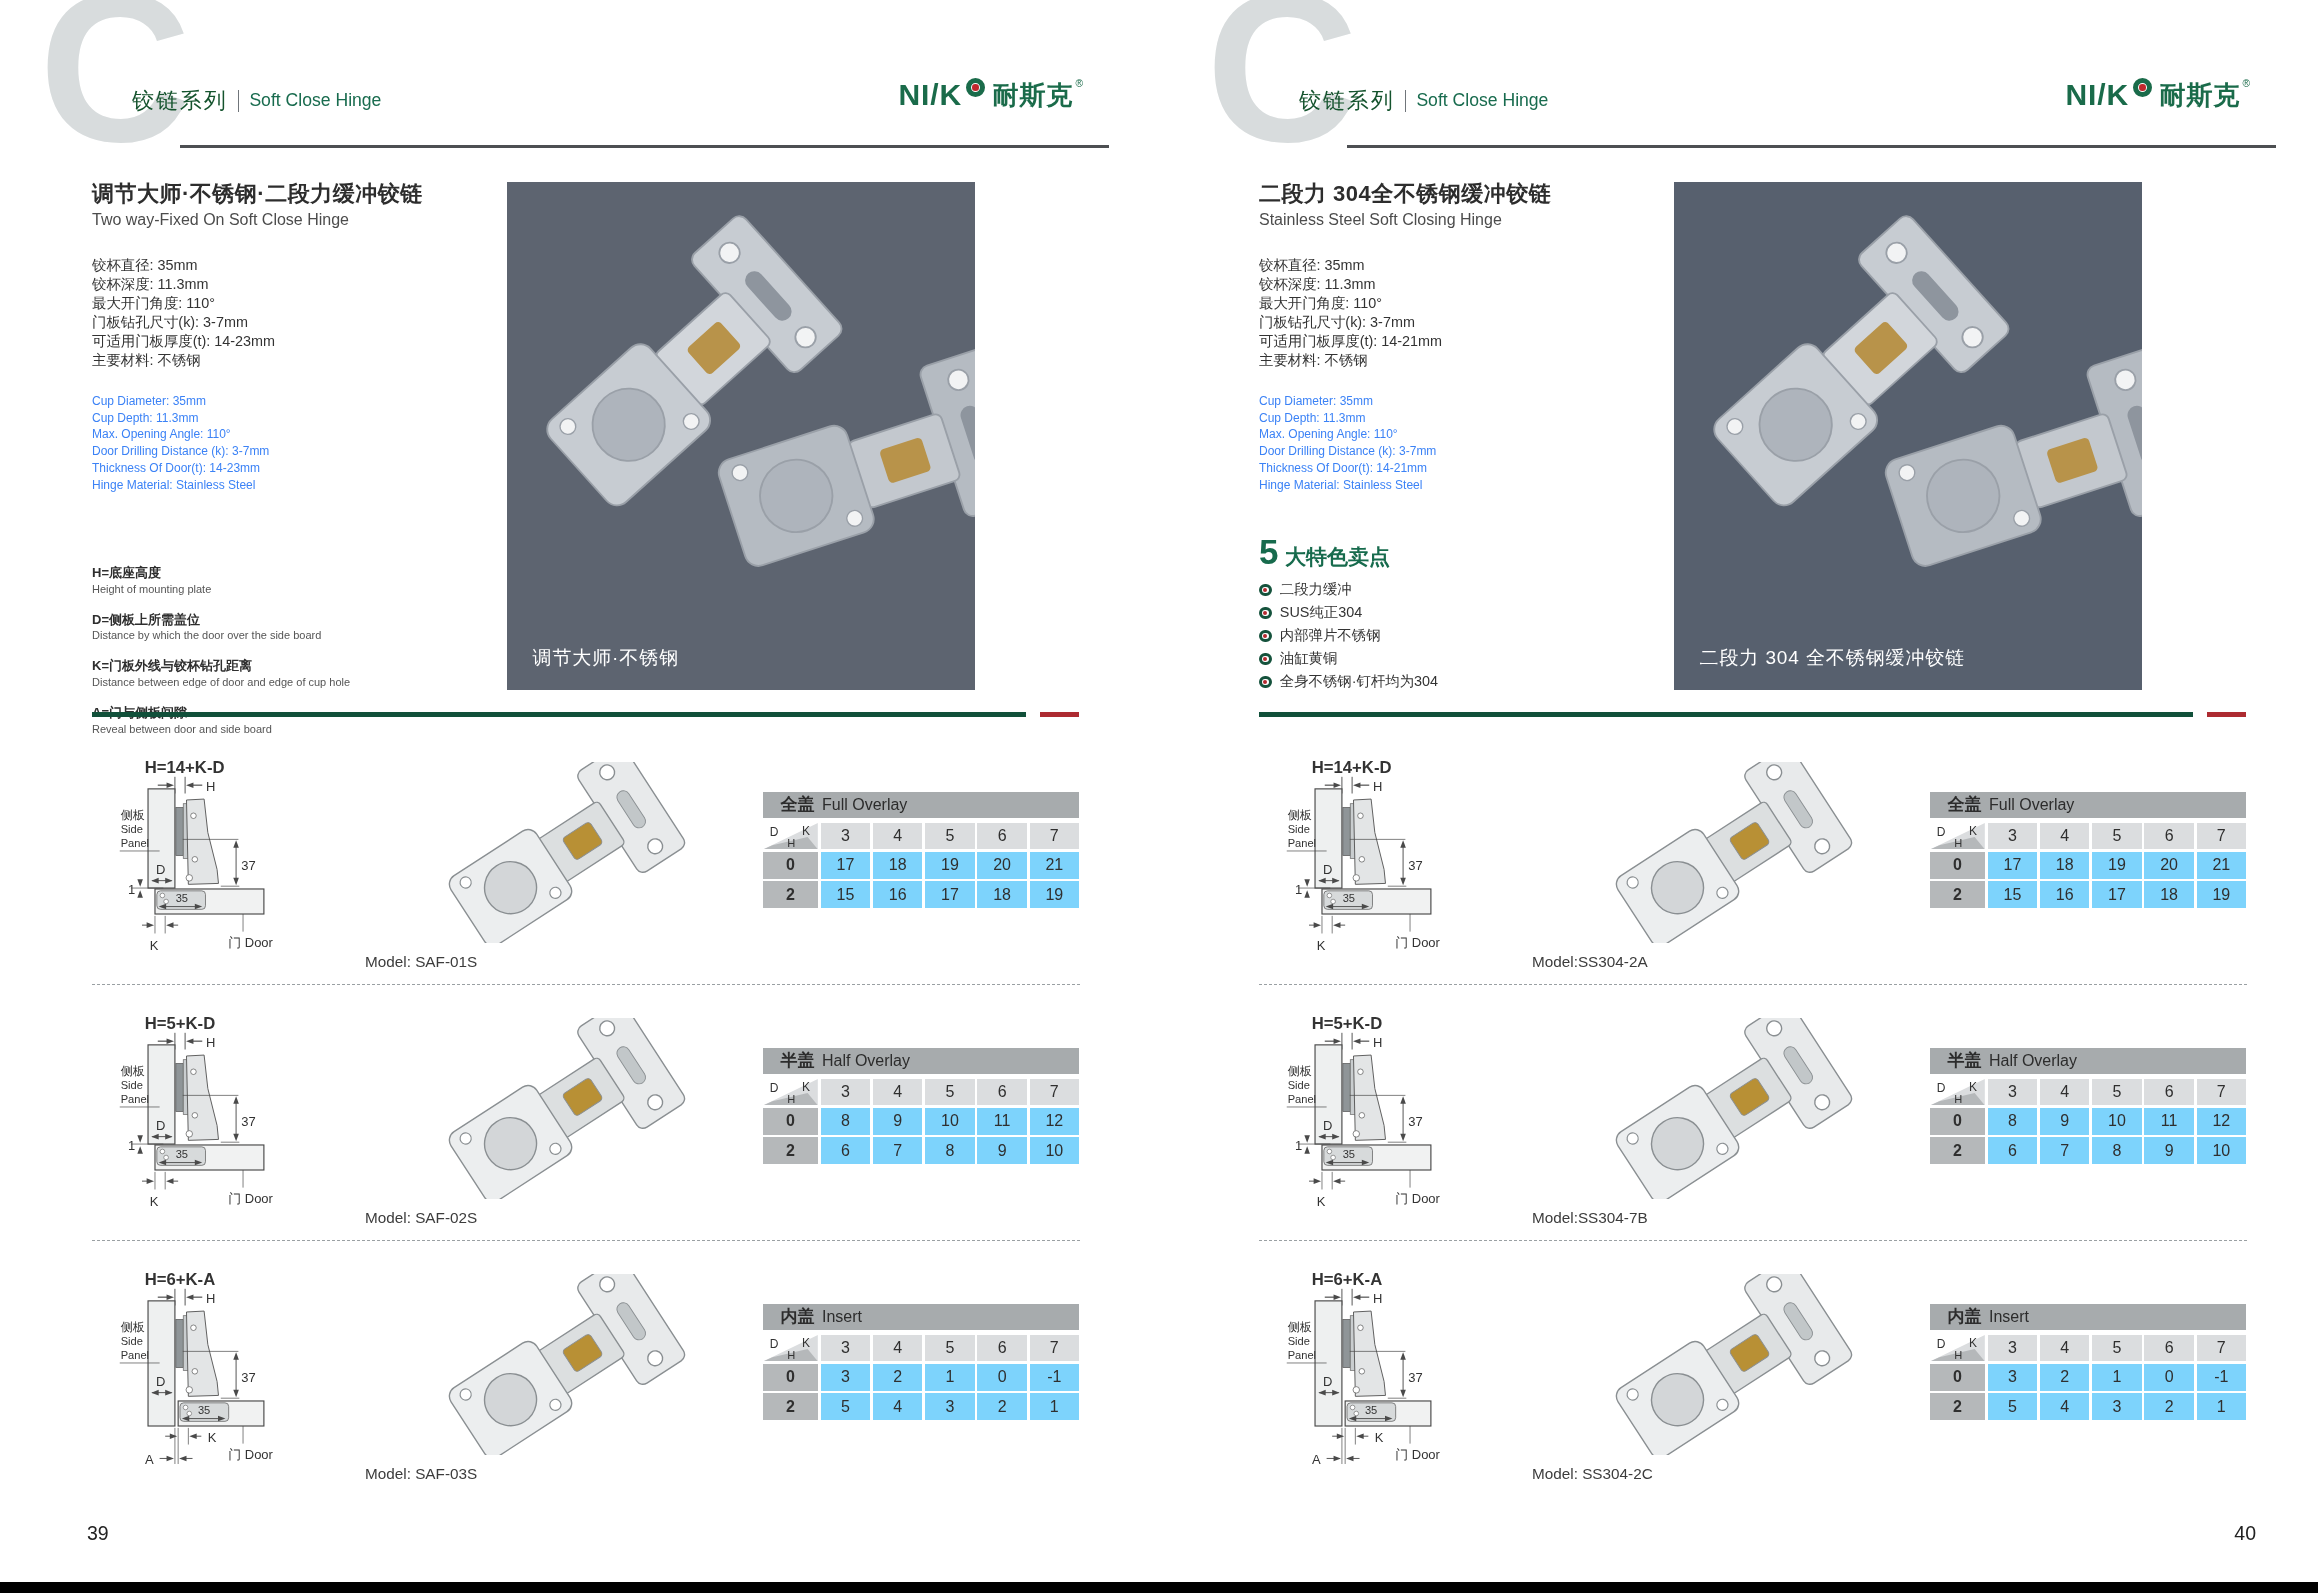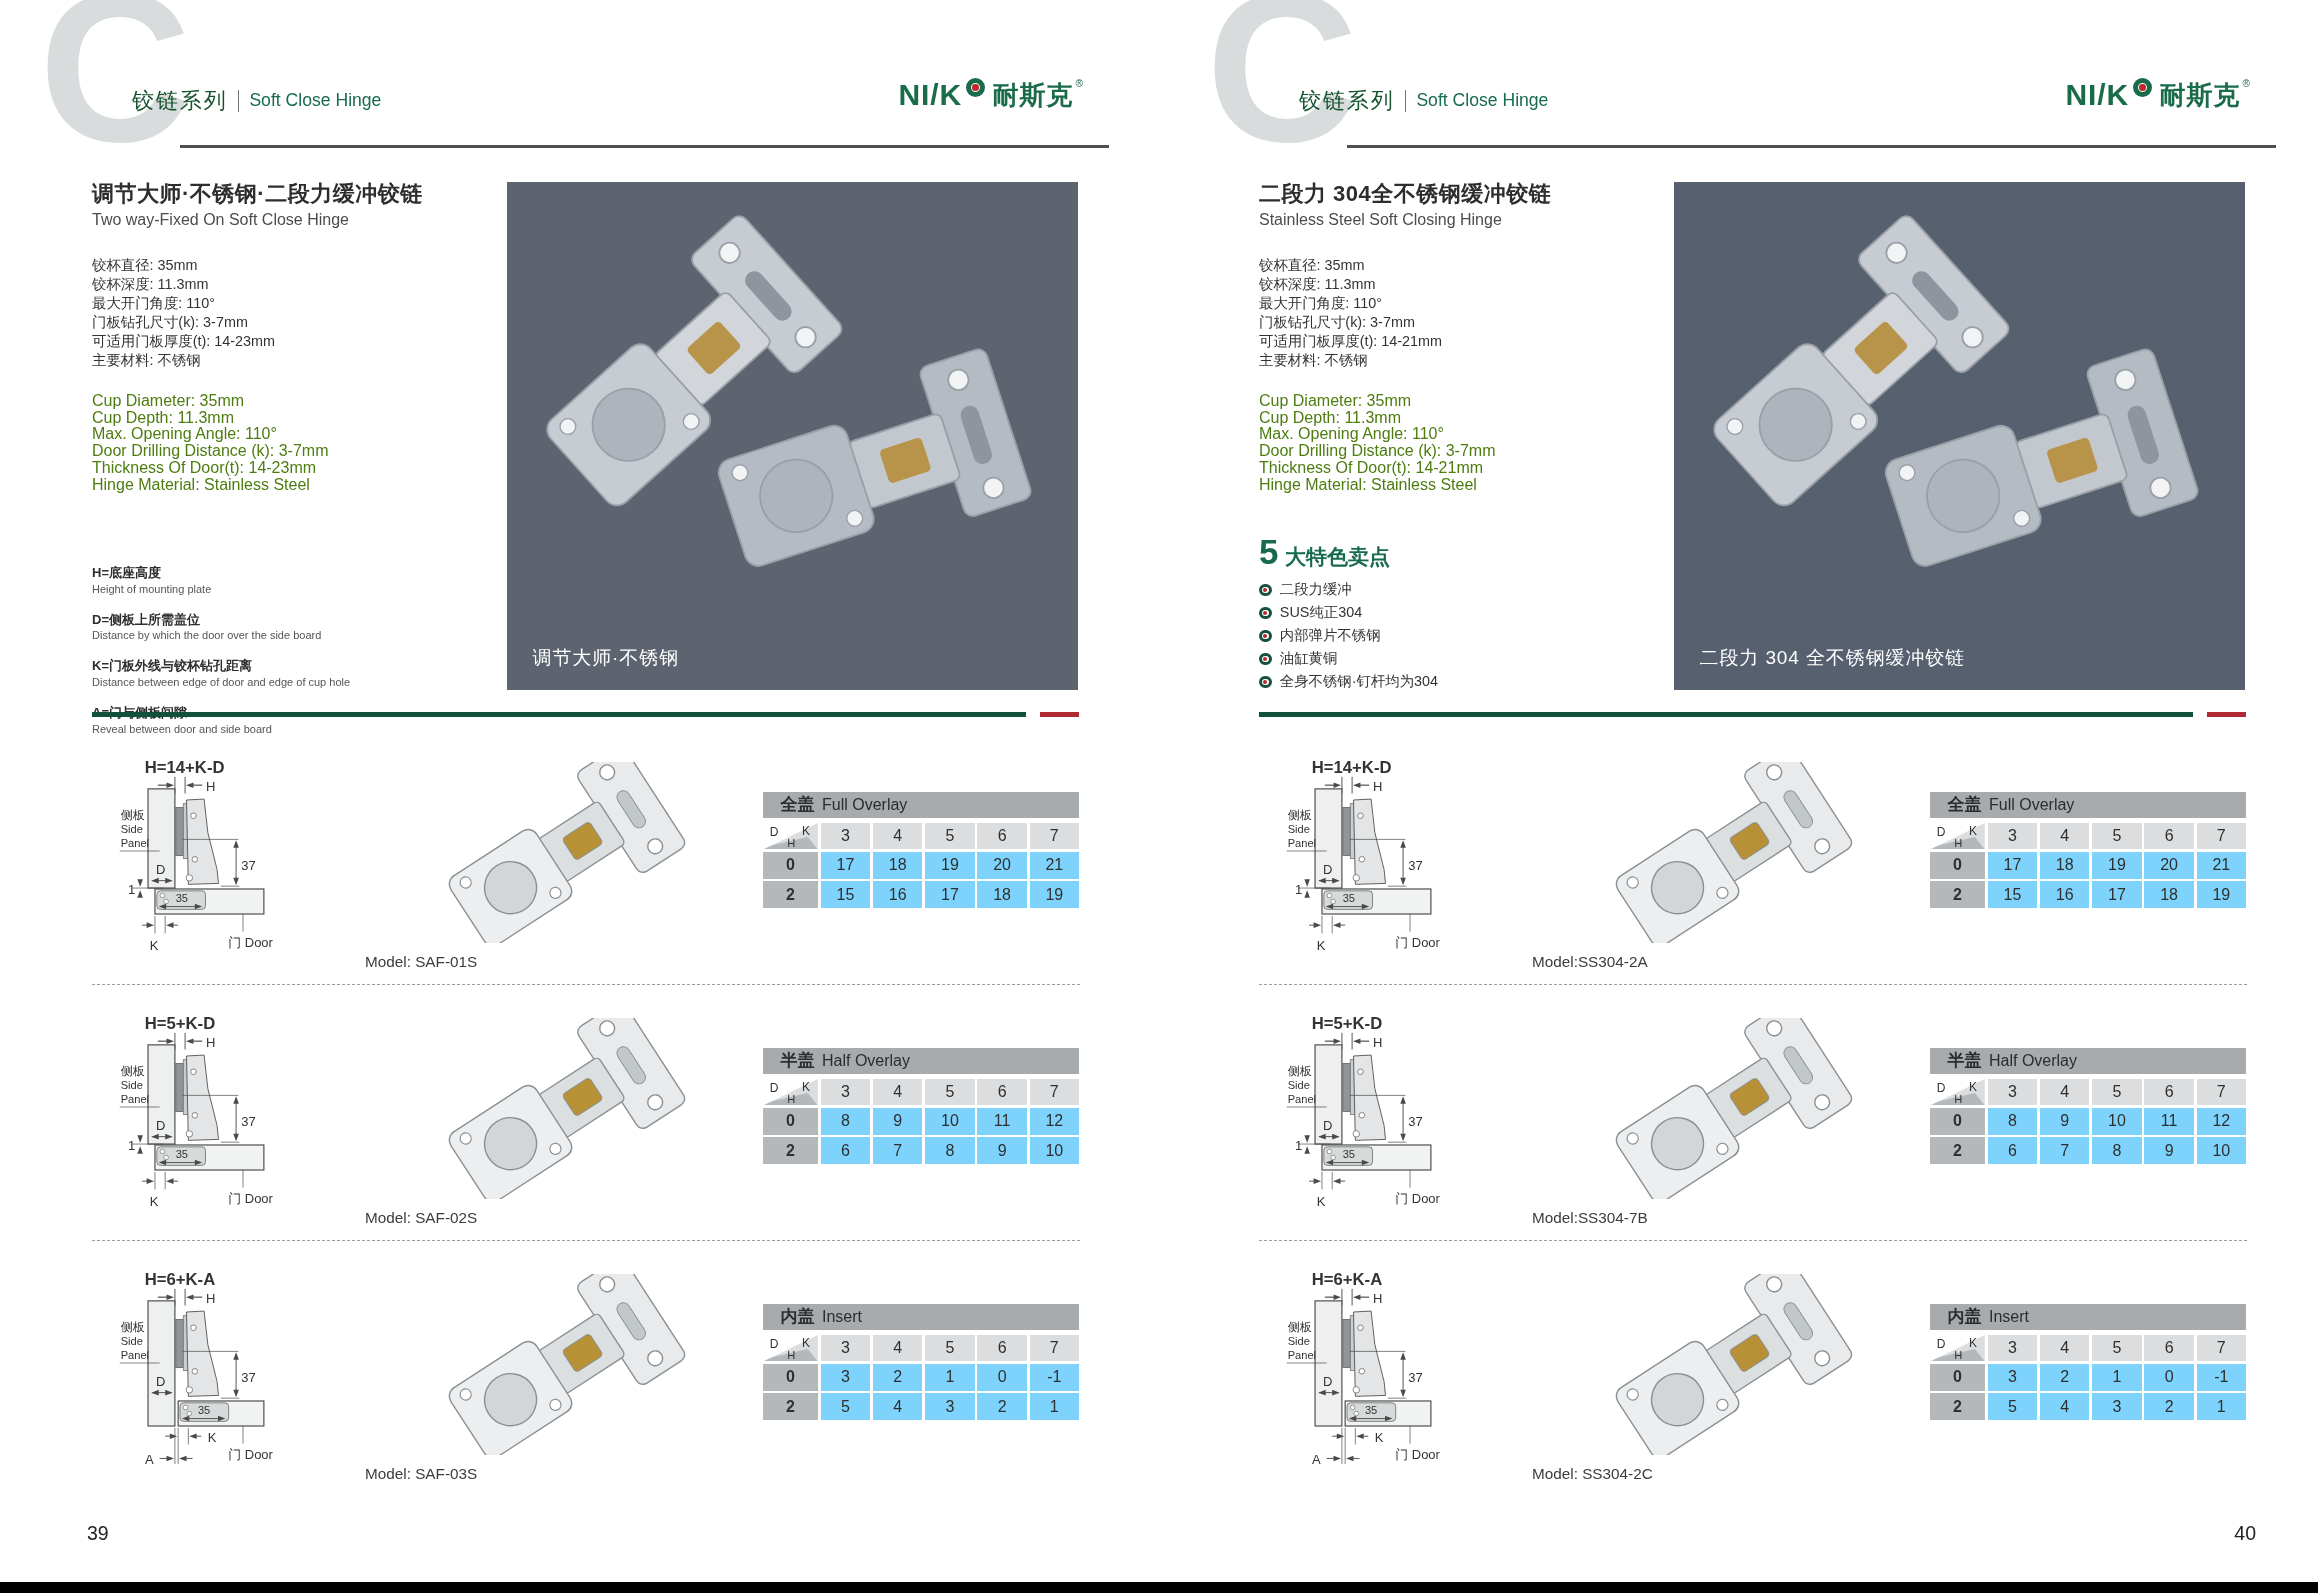--- a/index.html
+++ b/index.html
@@ -15,32 +15,32 @@
   .header-rule{position:absolute;left:180px;top:145px;width:929px;height:2.8px;background:#4d4f52;}
   .brand-logo{position:absolute;top:78px;right:83px;display:flex;align-items:flex-start;color:#1a6b4a;}
   .logo-latin{font-size:30px;font-weight:800;letter-spacing:0.9px;}
   .logo-target{width:9.3px;height:9.3px;border:5.1px solid #1a6b4a;border-radius:50%;position:relative;margin:0 3.7px;}
   .logo-target::after{content:"";position:absolute;left:1.4px;top:1.4px;width:6.5px;height:6.5px;border-radius:50%;background:#c1272d;}
   .logo-cn{font-size:26px;font-weight:bold;margin-left:3.7px;letter-spacing:0.9px;}
   .logo-reg{font-size:10.2px;align-self:flex-start;margin-left:2.3px;}
   .title-cn{position:absolute;left:92px;top:179px;font-size:22px;font-weight:bold;color:#2d2d2d;letter-spacing:0.5px;margin:0;}
   .title-en{position:absolute;left:92px;top:211px;font-size:16px;font-weight:normal;color:#4c4c4c;margin:0;text-align:right;}
   .specs-cn{position:absolute;left:92px;top:256px;font-size:14.4px;color:#333;line-height:19px;}
-  .specs-en{position:absolute;left:92px;top:393px;font-size:16px;color:#4d7c0f;line-height:16.7px;}
+  .specs-en{position:absolute;left:92px;top:393px;font-size:12px;color:#3b82f6;line-height:16.7px;}
   .legend{position:absolute;left:92px;top:549px;}
   .legend-cn{font-size:13px;color:#2e2e2e;font-weight:bold;line-height:16.7px;margin-top:16px;}
   .legend-en{font-size:11px;color:#555;line-height:14px;margin-bottom:4.2px;}
   .selling{position:absolute;left:92px;top:534px;}
   .sp-head{display:flex;align-items:baseline;gap:6.5px;margin-bottom:7.4px;}
   .sp-num{font-size:35px;font-weight:bold;color:#176b4d;line-height:1;}
   .sp-title{font-size:21px;font-weight:bold;color:#176b4d;}
   .sp-item{display:flex;align-items:center;gap:8.3px;height:23px;font-size:14.4px;color:#333;}
   .sp-icon{width:6.5px;height:6.5px;border:3.7px solid #15523c;border-radius:50%;position:relative;flex:0 0 auto;}
   .sp-icon::after{content:"";position:absolute;left:0.9px;top:0.9px;width:4.6px;height:4.6px;border-radius:50%;background:#b4282e;}
-  .photo{position:absolute;left:507px;top:182px;width:571px;height:508px;background:#5d6470;overflow:hidden;}
+  .photo{position:absolute;left:507px;top:182px;width:468px;height:508px;background:#5d6470;overflow:hidden;}
   .photo-caption{position:absolute;left:25.5px;bottom:19.5px;color:#ffffff;font-size:19px;letter-spacing:0.9px;}
   .divider{position:absolute;left:92px;top:712px;display:flex;gap:14px;}
   .divider .green{width:934px;height:5.1px;background:#11503a;}
   .divider .red{width:39px;height:5.1px;background:#ad2b31;}
   .rows{position:absolute;left:0;top:748px;width:1166px;}
   .row{position:absolute;left:0;width:1166px;height:256px;}
   .diagram{position:absolute;left:104px;top:0;}
   .thumb{position:absolute;left:408px;top:14px;}
   .htable{position:absolute;left:763px;top:44px;width:316px;}
   .tbl-title{height:26.4px;background:#a7abad;line-height:26.4px;padding-left:17.6px;color:#2c2c2c;}

